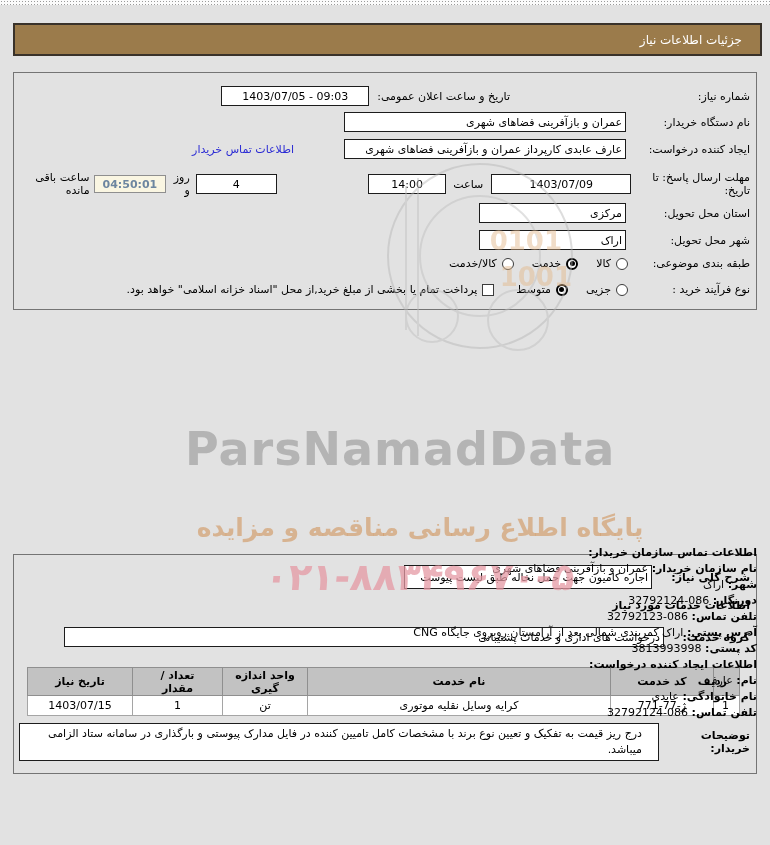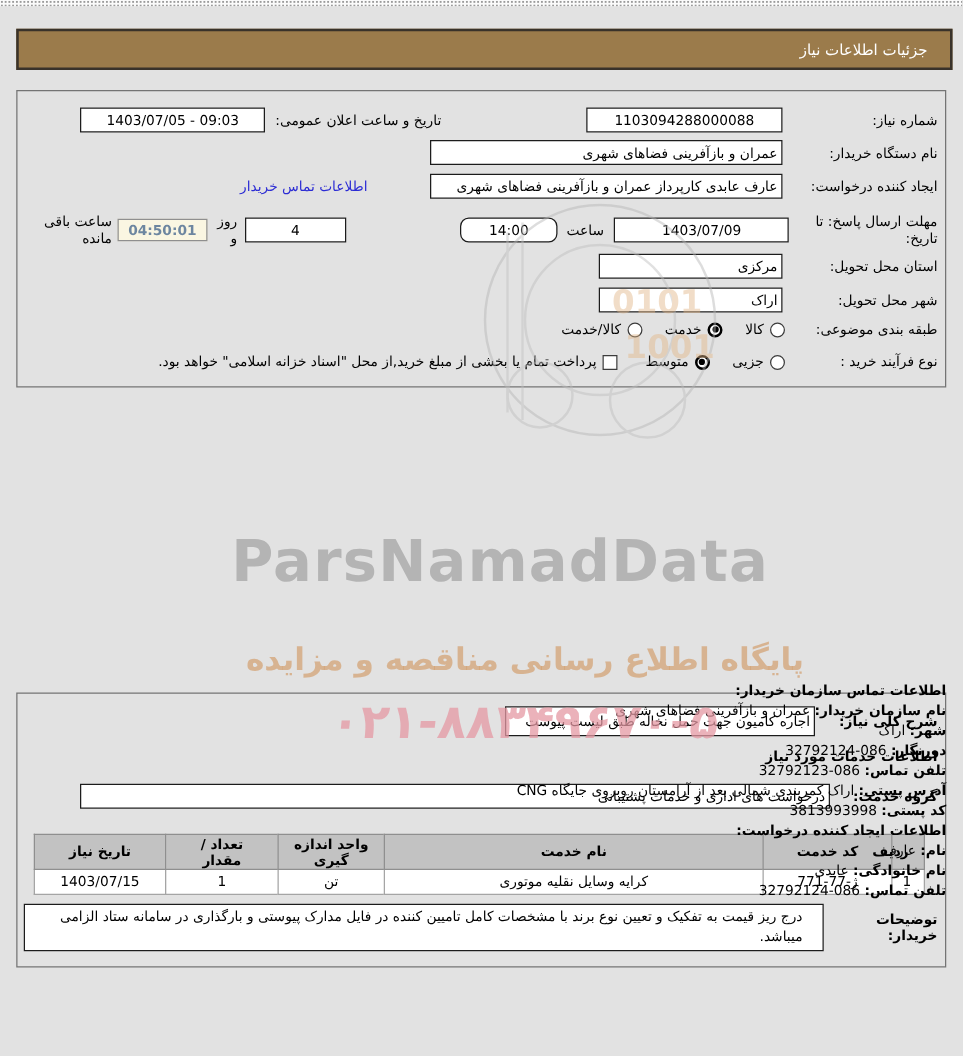--- a/index.html
+++ b/index.html
@@ -73,41 +73,40 @@
     <text x="262" y="128" font-size="26" font-weight="bold" fill="#e2b687" font-family="DejaVu Sans">1001</text>
   </svg>
   <div id="wm-brand" class="wm">ParsNamadData</div>
   <div id="wm-tagline" class="wm">پایگاه اطلاع رسانی مناقصه و مزایده</div>
   <div id="wm-phone" class="wm">۰۲۱-۸۸۳۴۹۶۷۰-۵</div>
 
   <div id="panel1" class="panel z1">
 
     <div class="row" style="top:13px;">
       <div class="lbl">شماره نیاز:</div>
-      <div class="input center ltr" style="width:157px;">1103094288000088</div>
       <div class="lbl2" style="margin-right:116px;">تاریخ و ساعت اعلان عمومی:</div>
       <div class="input center ltr" style="width:148px;margin-right:8px;">1403/07/05 - 09:03</div>
     </div>
 
     <div class="row" style="top:39px;">
       <div class="lbl">نام دستگاه خریدار:</div>
       <div class="input" style="width:282px;">عمران و بازآفرینی فضاهای شهری</div>
     </div>
 
     <div class="row" style="top:66px;">
       <div class="lbl" style="width:115px;">ایجاد کننده درخواست:</div>
       <div class="input" style="width:282px;margin-right:15px;">عارف عابدی کارپرداز عمران و بازآفرینی فضاهای شهری</div>
       <div class="link" style="margin-right:50px;">اطلاعات تماس خریدار</div>
     </div>
 
     <div class="row" style="top:98px;">
       <div class="lbl" style="width:115px;">مهلت ارسال پاسخ: تا تاریخ:</div>
       <div class="input center ltr" style="width:147px;margin-right:15px;">1403/07/09</div>
       <div style="margin-right:8px;">ساعت</div>
-      <div class="input center ltr" style="width:82px;margin-right:7px;border-radius:7px;">14:00</div>
+      <div class="input center ltr" style="width:82px;margin-right:7px;">14:00</div>
       <div class="input center ltr" style="width:85px;margin-right:91px;">4</div>
       <div style="margin-right:6px;">روز و</div>
       <div class="input remaining center ltr" style="width:76px;margin-right:0;font-weight:bold;">04:50:01</div>
       <div style="margin-right:4px;">ساعت باقی مانده</div>
     </div>
 
     <div class="row" style="top:130px;">
       <div class="lbl">استان محل تحویل:</div>
       <div class="input" style="width:147px;">مرکزی</div>
     </div>

